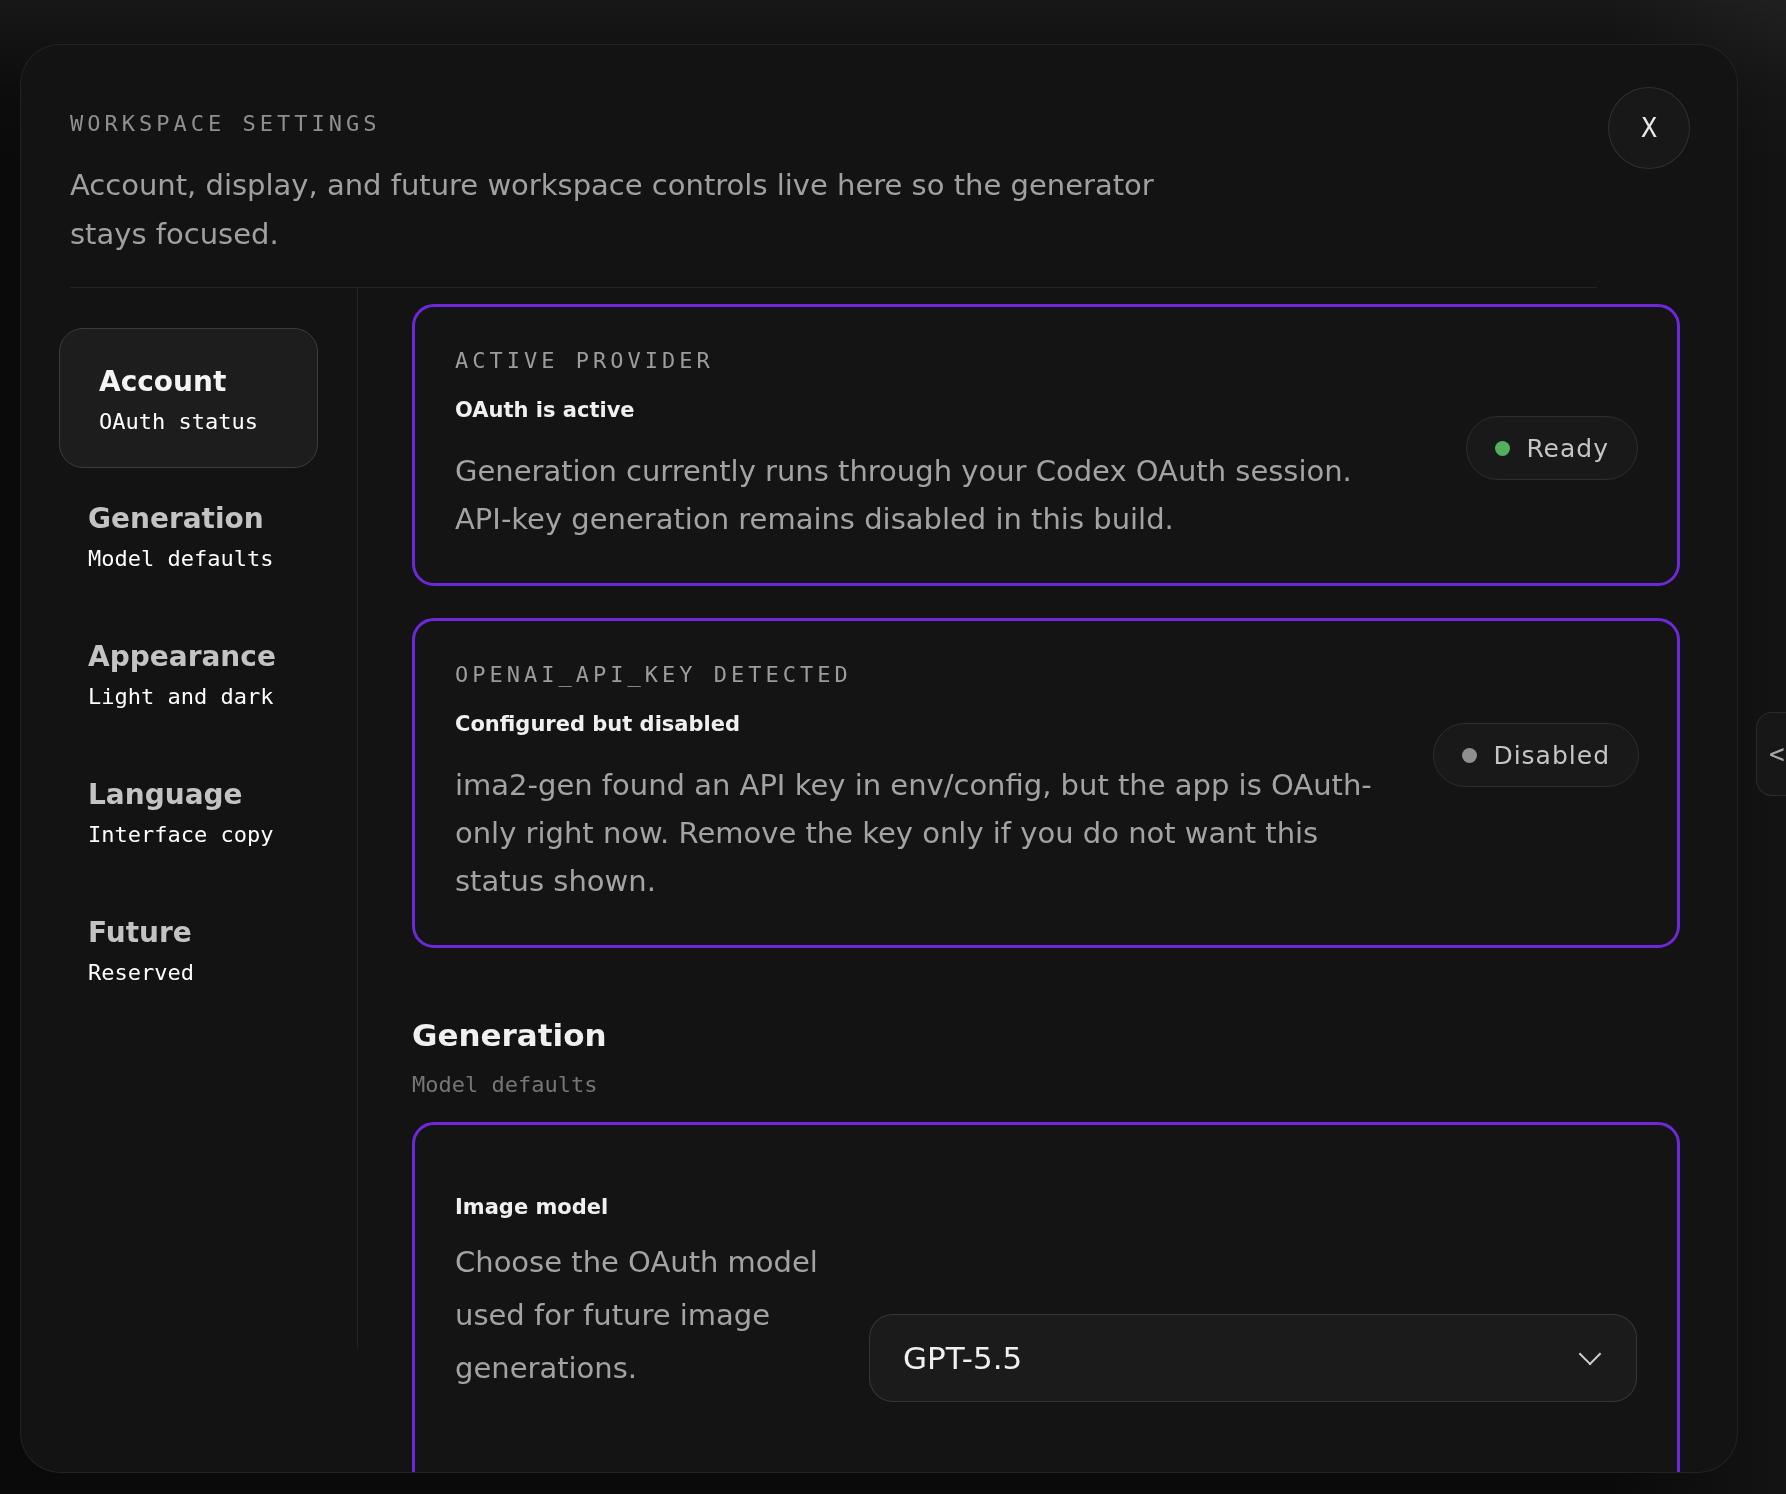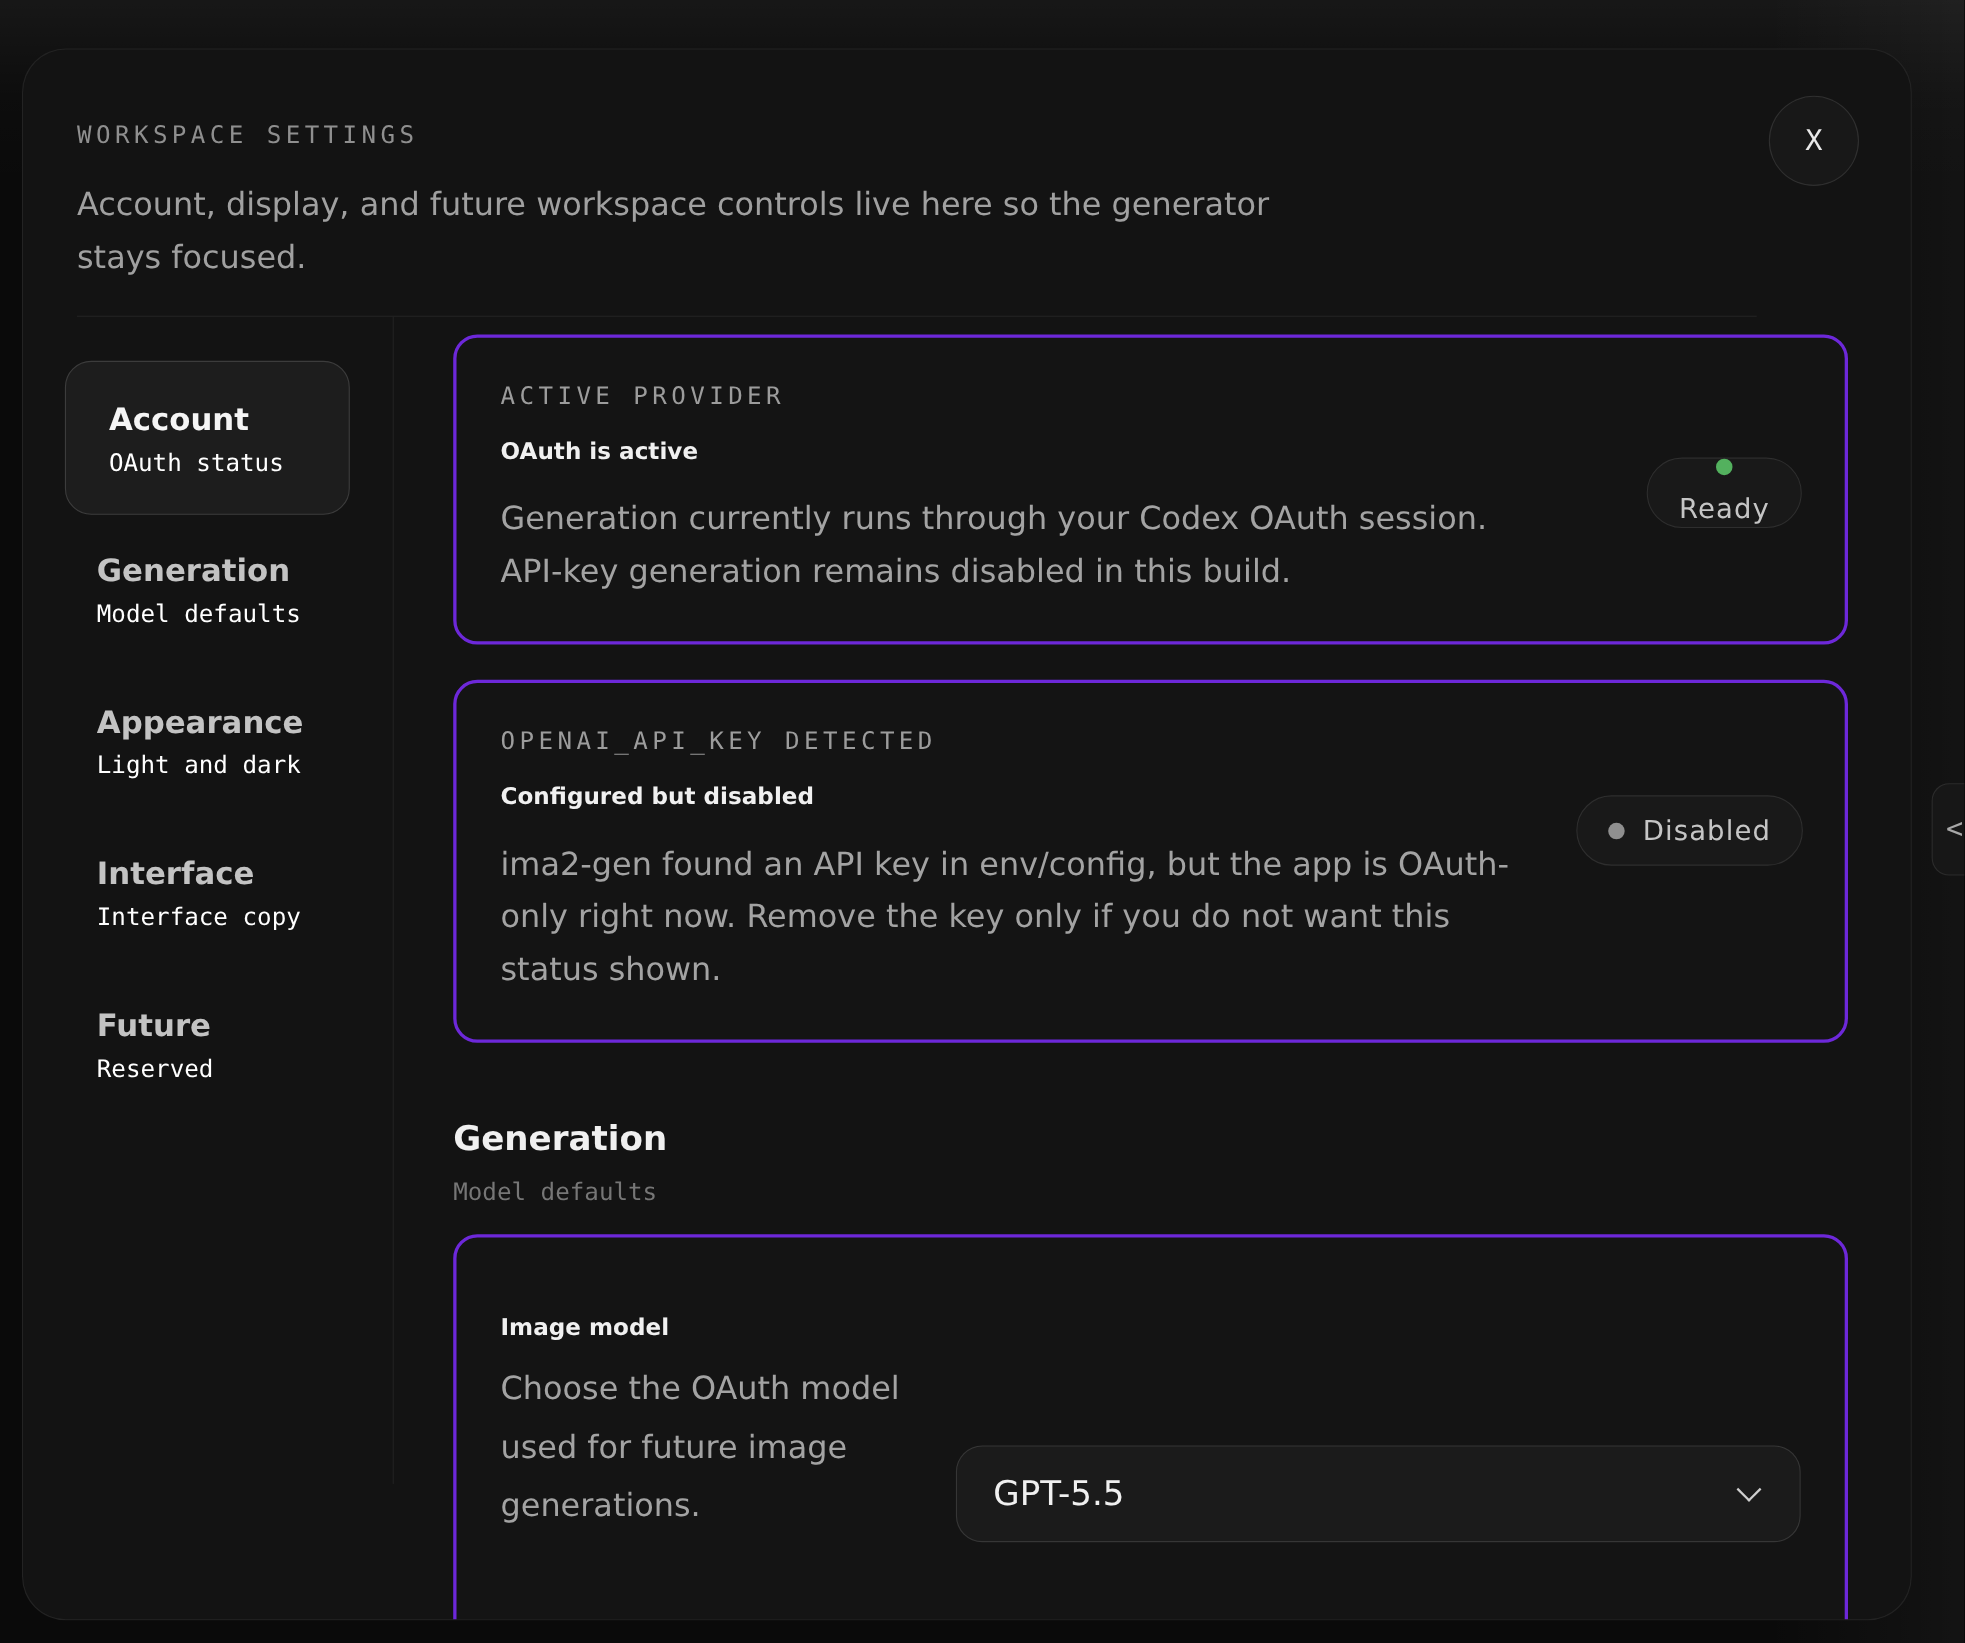--- a/index.html
+++ b/index.html
@@ -76,21 +76,21 @@
   .card-title { margin-top:20px; font-size:21px; font-weight:bold; color:#f0f0f0; line-height:34px; }
   .card-body { margin-top:20px; font-size:29px; line-height:48px; color:#a3a3a3; max-width:920px; }
 
   .badge {
     position:absolute; display:flex; align-items:center; gap:16px;
     height:64px; padding:0 28px; border-radius:999px;
     border:1px solid #2e2e2e; background:#191919;
     font-size:25px; letter-spacing:1px; color:#c5c5c5; white-space:nowrap;
   }
   .badge .dot { width:15px; height:15px; border-radius:50%; }
-  .badge-ready { right:39px; top:109px;flex-direction:column; }
+  .badge-ready { right:39px; top:109px; }
   .badge-disabled { right:38px; top:102px; }
 
   
   .section-head { margin-top:68px; }
   .section-title { font-size:31px; font-weight:bold; color:#f0f0f0; line-height:38px; }
   .section-sub {
     margin-top:18px; font-family:"DejaVu Sans Mono","Liberation Mono",monospace;
     font-size:22px; color:#767676; line-height:26px;
   }
 
@@ -151,21 +151,21 @@
           <div class="nav-title">Generation</div>
           <div class="nav-sub">Model defaults</div>
         </div>
 
         <div class="nav-item">
           <div class="nav-title">Appearance</div>
           <div class="nav-sub">Light and dark</div>
         </div>
 
         <div class="nav-item">
-          <div class="nav-title">Interface</div>
+          <div class="nav-title">Language</div>
           <div class="nav-sub">Interface copy</div>
         </div>
 
         <div class="nav-item">
           <div class="nav-title">Future</div>
           <div class="nav-sub">Reserved</div>
         </div>
 
       </div>
 

